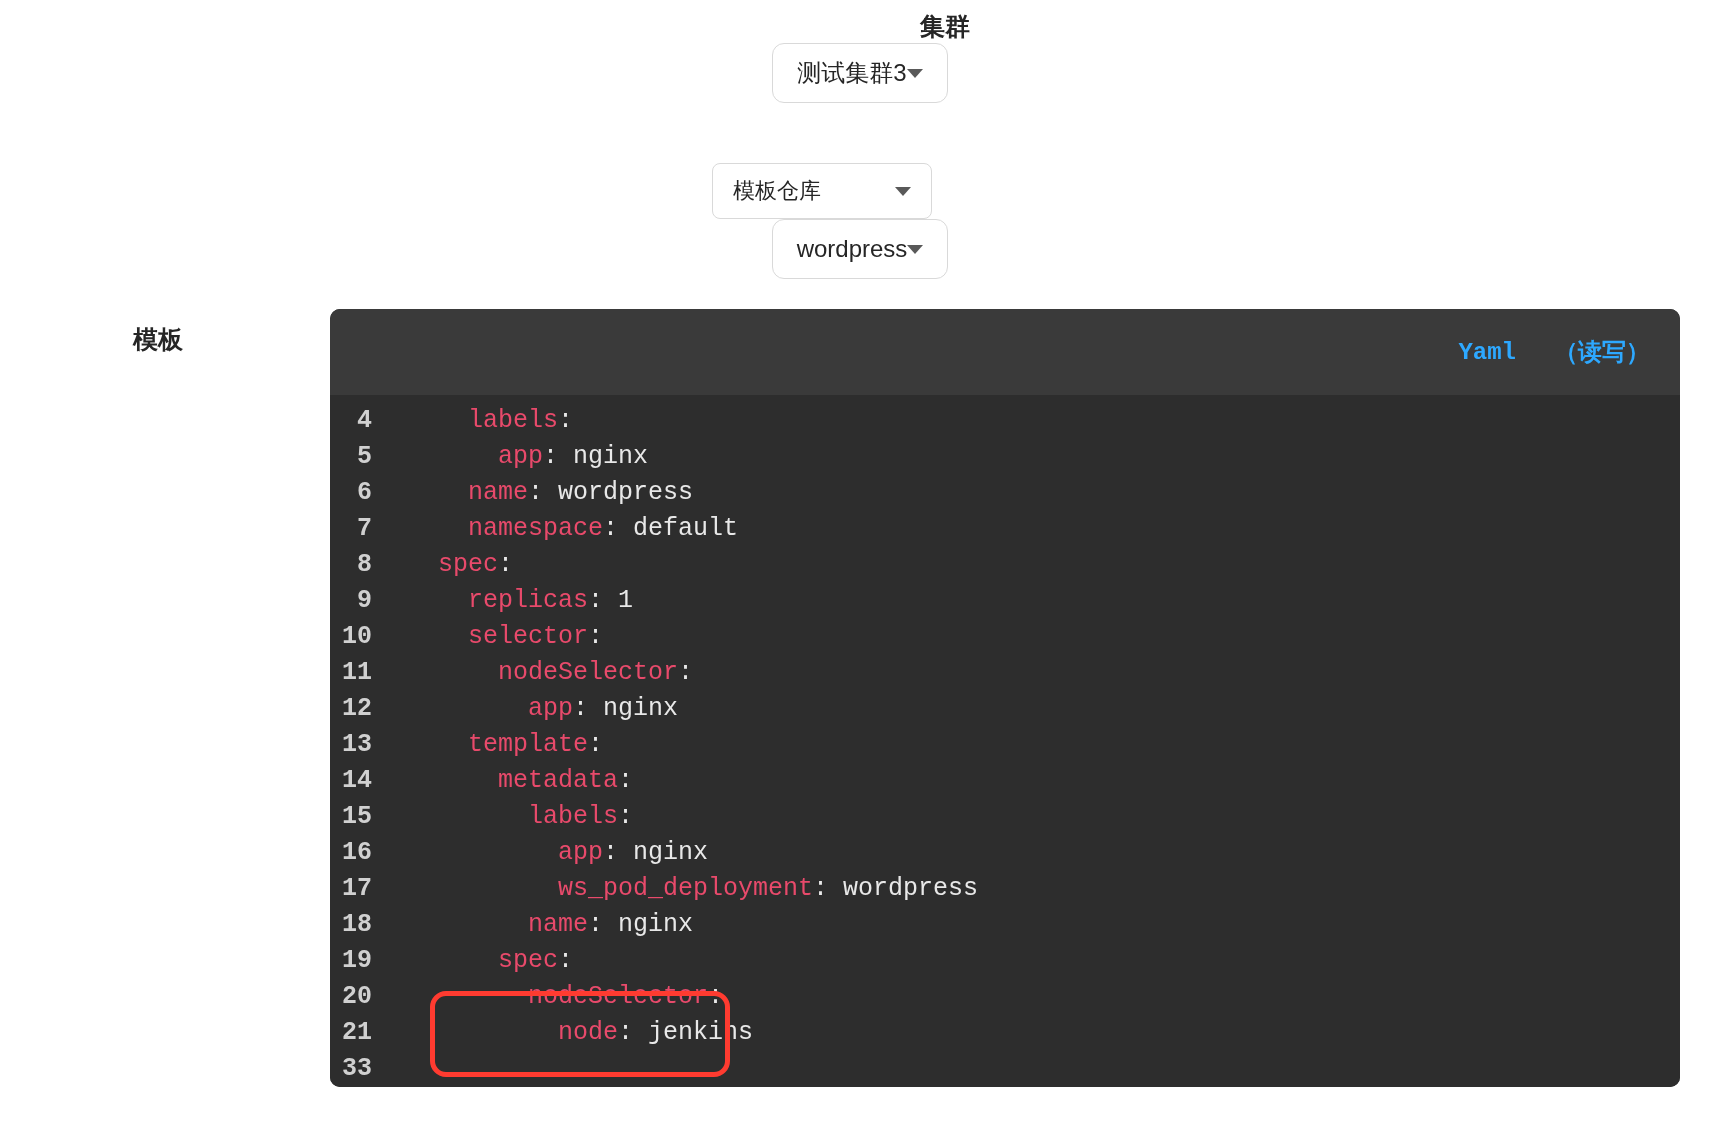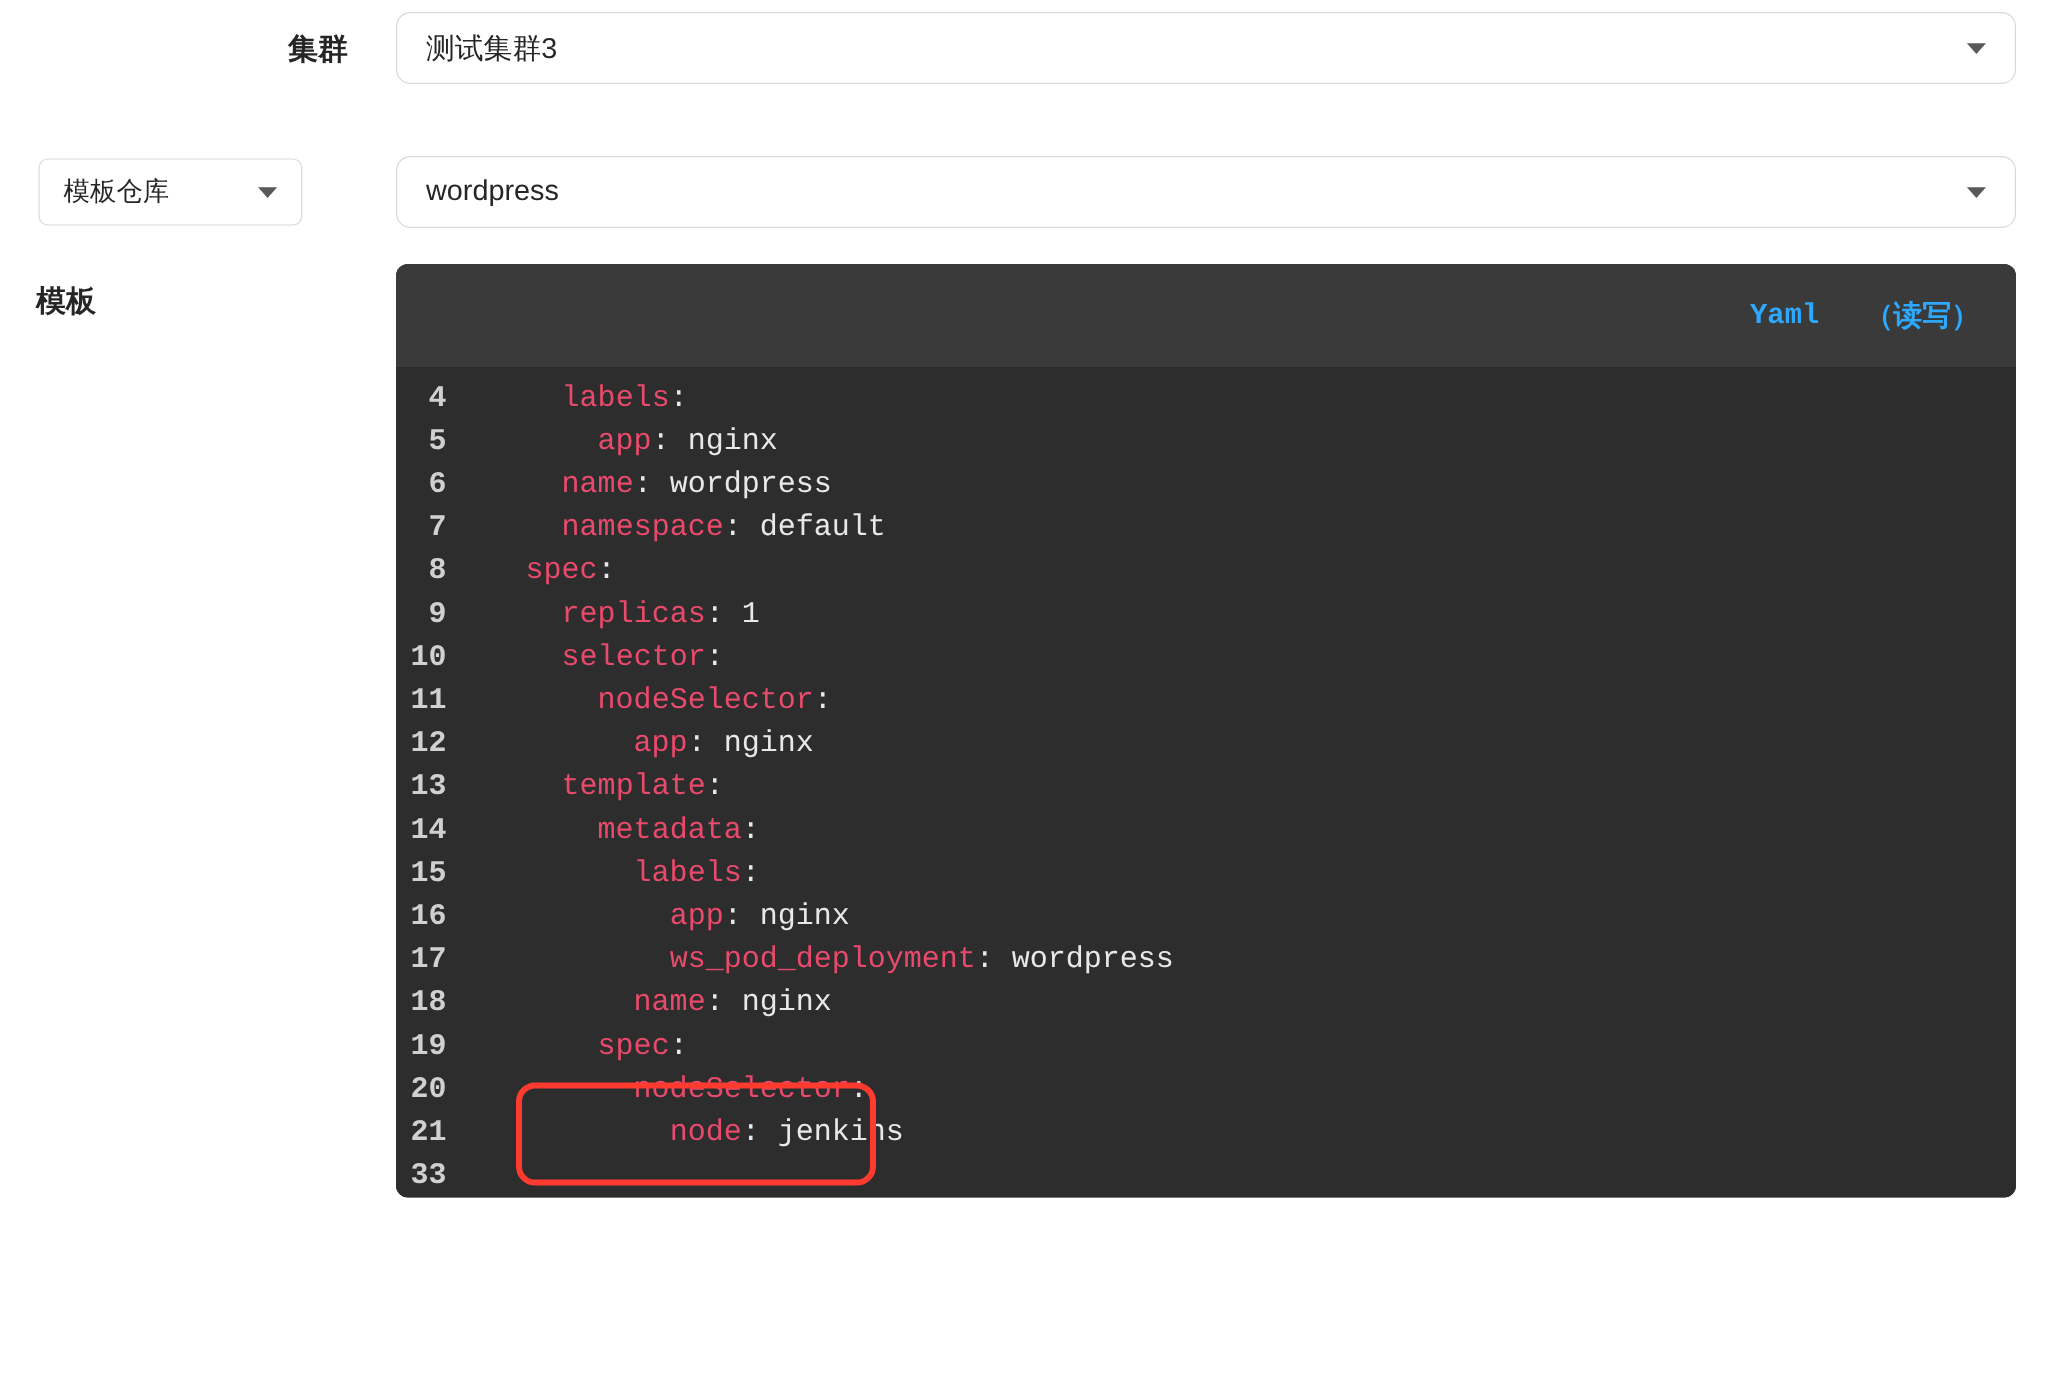--- a/index.html
+++ b/index.html
@@ -11,20 +11,21 @@
     height: 1148px;
     overflow: hidden;
   }
   .form-container {
     padding: 10px 30px 0 30px;
   }
   .form-row {
     display: flex;
     align-items: center;
     margin-bottom: 60px;
+    flex-direction: column;
   }
   .form-row.last {
     margin-bottom: 30px;
   }
   .label-col {
     width: 300px;
     text-align: right;
     padding-right: 40px;
     font-size: 25px;
     font-weight: 700;
@@ -80,21 +81,21 @@
     display: flex;
     justify-content: flex-start;
   }
   
   .editor-row {
     display: flex;
     align-items: flex-start;
   }
   .editor-label-col {
     width: 300px;
-    text-align: left;
+    text-align: center;
     padding-right: 44px;
     font-size: 25px;
     font-weight: 700;
     color: #262626;
     padding-top: 14px;
   }
   .editor {
     flex: 1;
     max-width: 1350px;
     background: #2d2d2d;

